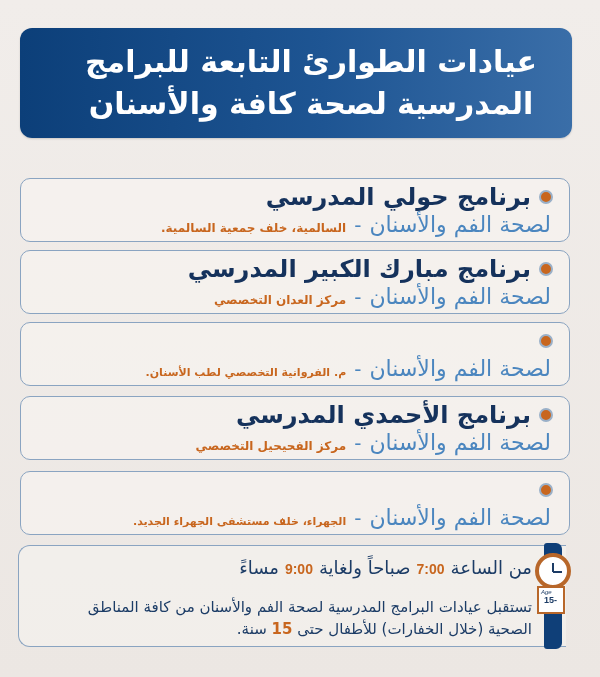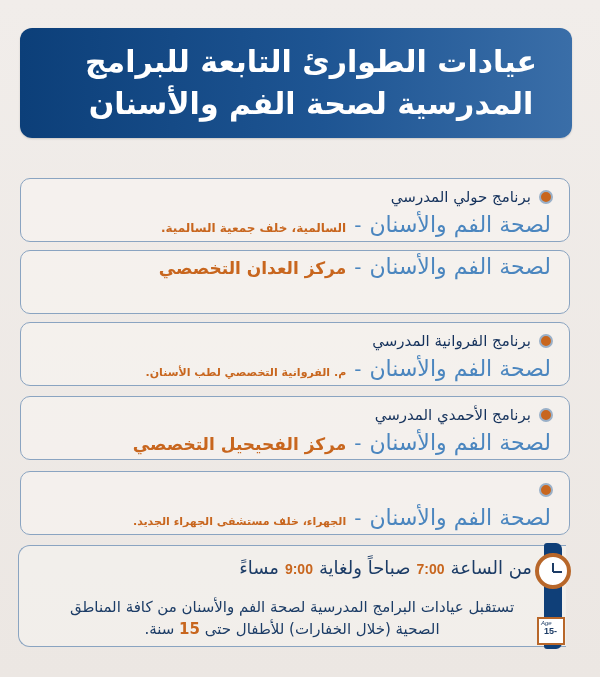--- a/index.html
+++ b/index.html
@@ -42,39 +42,39 @@
       display: flex; align-items: center; gap: 8px;
       height: 30px;
     }
     .card .dot {
       width: 14px; height: 14px; border-radius: 50%;
       background: #c8661e;
       border: 2px solid #9ab0c8;
       flex: 0 0 auto;
     }
     .card .title {
-      font-size: 15px; font-weight: normal; color: #15325c;
+      font-size: 24px; font-weight: bold; color: #15325c;
       white-space: nowrap;
     }
     .card .sub-row {
       display: flex; align-items: baseline; gap: 8px;
       height: 28px;
       padding-right: 2px;
     }
     .card .sub {
       font-size: 22px; color: #4b86bf; white-space: nowrap;
     }
     .card .dash {
       font-size: 20px; color: #4b86bf;
     }
     .card .loc {
       font-weight: bold; color: #c8661e; white-space: nowrap;
     }
     .loc.small { font-size: 11px; }
-    .loc.big { font-size: 17px; }
+    .loc.big { font-size: 12px; }
 
     .info {
       position: absolute;
       left: 18px; top: 545px;
       width: 548px; height: 102px;
       border: 1.5px solid #8aa4c1;
       border-right: none;
       border-radius: 12px 0 0 12px;
       background: rgba(248,245,242,0.5);
     }
@@ -96,21 +96,21 @@
     .clock .hand-h {
       position: absolute; left: 13px; top: 6px;
       width: 2px; height: 9px; background: #1c3c66;
     }
     .clock .hand-m {
       position: absolute; left: 14px; top: 14px;
       width: 9px; height: 2px; background: #1c3c66;
     }
     .age-tag {
       position: absolute;
-      left: 537px; top: 617px;
+      left: 537px; top: 586px;
       width: 28px; height: 28px;
       background: #fff;
       border: 2.5px solid #b8672a;
       font-family: "Liberation Sans", sans-serif;
       color: #1c3c66;
       direction: ltr;
       text-align: left;
     }
     .age-tag .age-label { font-size: 6px; display: block; padding: 1px 0 0 2px; font-style: italic; }
     .age-tag .age-val { font-size: 9px; display: block; padding-left: 5px; font-weight: bold; }
@@ -124,58 +124,61 @@
     .hours .time {
       font-family: "Liberation Sans", sans-serif;
       font-weight: bold; font-size: 14px; color: #c8661e;
       direction: ltr;
     }
     .desc {
       position: absolute;
       right: 68px; top: 596px;
       width: 480px;
       font-size: 15px; line-height: 22px; color: #1c3c66;
-      text-align: center;
+      text-align: right;
     }
     .desc .age-num { color: #c8661e; font-weight: bold; }
   </style>
 </head>
 <body>
 
 <div class="page">
 
   <div class="header">
     <div class="line">عيادات الطوارئ التابعة للبرامج</div>
-    <div class="line">المدرسية لصحة الفم والأسنان</div>
+    <div class="line">المدرسية لصحة كافة والأسنان</div>
   </div>
 
   <div class="card" style="top:178px;">
     <div class="title-row">
       <span class="dot"></span>
       <span class="title">برنامج حولي المدرسي</span>
     </div>
     <div class="sub-row">
       <span class="sub">لصحة الفم والأسنان</span>
       <span class="dash">-</span>
       <span class="loc small" style="font-size:12px;">السالمية، خلف جمعية السالمية.</span>
     </div>
   </div>
 
   <div class="card" style="top:250px;">
+    <div class="title-row">
+      <span class="dot"></span>
+      <span class="title">برنامج مبارك الكبير المدرسي</span>
+    </div>
     <div class="sub-row">
       <span class="sub">لصحة الفم والأسنان</span>
       <span class="dash">-</span>
       <span class="loc big">مركز العدان التخصصي</span>
     </div>
   </div>
 
   <div class="card" style="top:322px;">
     <div class="title-row">
       <span class="dot"></span>
-      <span class="title">برنامج الفروانية المدرسي</span>
     </div>
     <div class="sub-row">
       <span class="sub">لصحة الفم والأسنان</span>
       <span class="dash">-</span>
       <span class="loc small">م. الفروانية التخصصي لطب الأسنان.</span>
     </div>
   </div>
 
   <div class="card" style="top:396px;">
     <div class="title-row">

